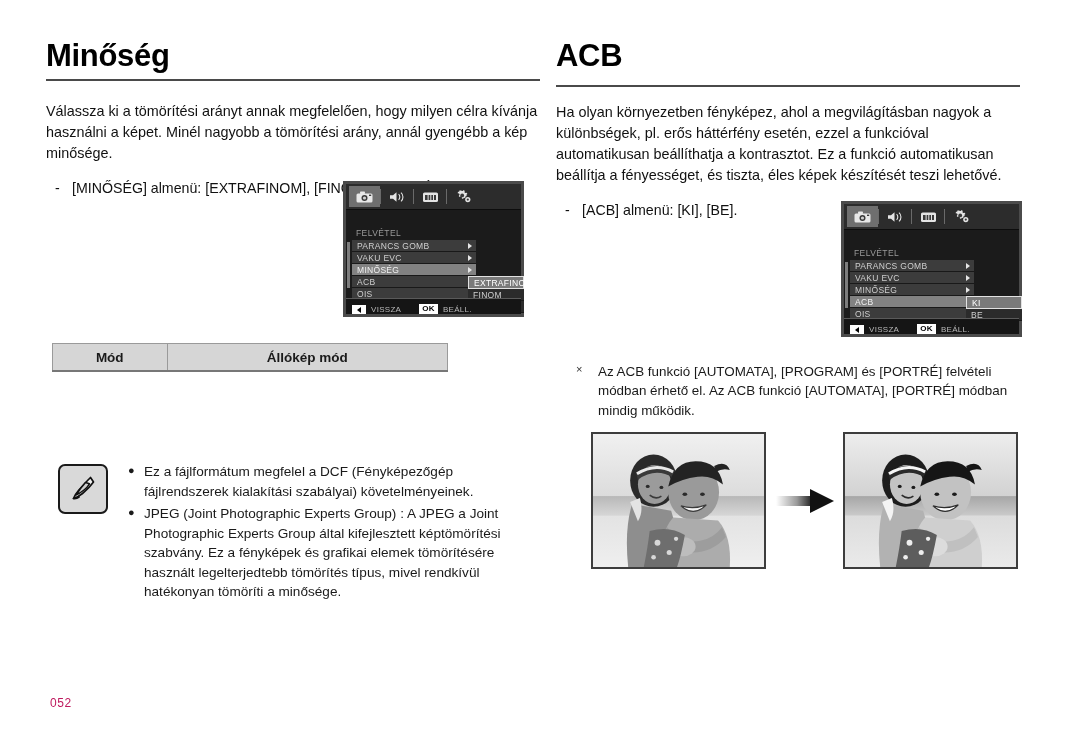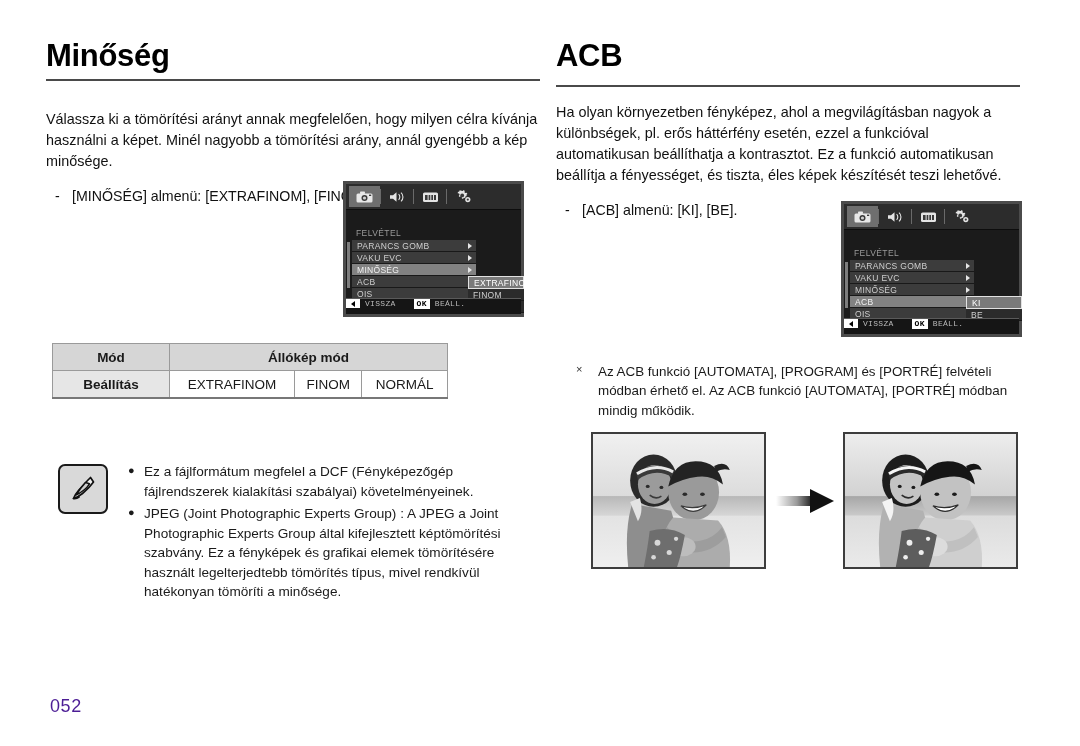--- a/index.html
+++ b/index.html
@@ -47,21 +47,21 @@
     margin-top: 12px;
   }
 
   
   .body-text {
     font-size: 14.4px;
     line-height: 1.46;
     margin: 0;
     color: #111;
   }
-  .col-left .body-text { margin-top: 28px; }
+  .col-left .body-text { margin-top: 20px; }
   .col-right .body-text { margin-top: 15px; }
 
   .dash-item {
     display: flex;
     margin-top: 14px;
     font-size: 14.2px;
     line-height: 1.42;
     color: #111;
   }
   .dash-item .bullet-dash {
@@ -190,25 +190,25 @@
     height: 13px;
   }
 
   .lcd-footer {
     position: absolute;
     left: 0; right: 0; bottom: 0;
     height: 15px;
     background: #151515;
     border-top: 1px solid #5a5a5a;
     display: flex;
-    align-items: flex-start;
+    align-items: flex-end;
     font-size: 8px;
     letter-spacing: 0.3px;
     color: #b9b9b9;
-    font-family: Liberation Mono, monospace;
+    padding-left: 6px;
   }
   .footer-back-btn {
     width: 14px; height: 9px;
     background: #ffffff;
     display: flex; align-items: center; justify-content: center;
     margin-right: 5px;
   }
   .footer-back-btn i {
     width: 0; height: 0;
     border-right: 4px solid #000;
@@ -333,22 +333,22 @@
     top: 488px;
     width: 58px;
     height: 26px;
   }
 
   
   .page-number {
     position: absolute;
     left: 50px;
     top: 696px;
-    font-size: 18px;
-    color: #4c1d95;
+    font-size: 12px;
+    color: #be185d;
     letter-spacing: 0.6px;
   }
 </style>
 </head>
 <body>
 
 <div class="col-left">
   <h1 class="page-heading">Minőség</h1>
   <div class="heading-rule"></div>
   <p class="body-text">Válassza ki a tömörítési arányt annak megfelelően, hogy milyen célra kívánja használni a képet. Minél nagyobb a tömörítési arány, annál gyengébb a kép minősége.</p>
@@ -437,26 +437,20 @@
     <span class="footer-ok">OK</span>
     <span>BEÁLL.</span>
   </div>
 </div>
 
 <table class="spec-table">
   <tbody>
       <tr>
     <td class="hdr-cell">Mód</td>
     <td class="hdr-cell" colspan="3">Állókép mód</td>
-  </tr>
-  <tr>
-    <td class="lbl-cell">Beállítás</td>
-    <td class="val-cell">EXTRAFINOM</td>
-    <td class="val-cell">FINOM</td>
-    <td class="val-cell">NORMÁL</td>
   </tr>
 </tbody>
   </table>
 
 <div class="note-block">
   <div class="note-icon">
     <svg width="30" height="30" viewBox="0 0 30 30" aria-hidden="true">
       <path d="M22.5 3.5 C19 7 14 12.5 10.5 16.5 C8.5 18.8 6.5 21.5 5.5 24.5 C9 23.5 12 21.5 14.5 19.5 C18.5 16.2 23 11.5 25.5 8 Z" fill="#f2f2f2" stroke="#111" stroke-width="1.7" stroke-linejoin="round"></path>
       <path d="M17.5 8.5 C14 12.5 10.5 17 8 21 C10.5 20 13.5 18 16 16 C18.5 14 20.5 11.5 21.5 9.8 Z" fill="#cfcfcf" stroke="#111" stroke-width="1.5" stroke-linejoin="round"></path>
       <path d="M5.5 24.5 C7.5 24.8 9.5 24.2 11 23" stroke="#111" stroke-width="1.7" fill="none" stroke-linecap="round"></path>

